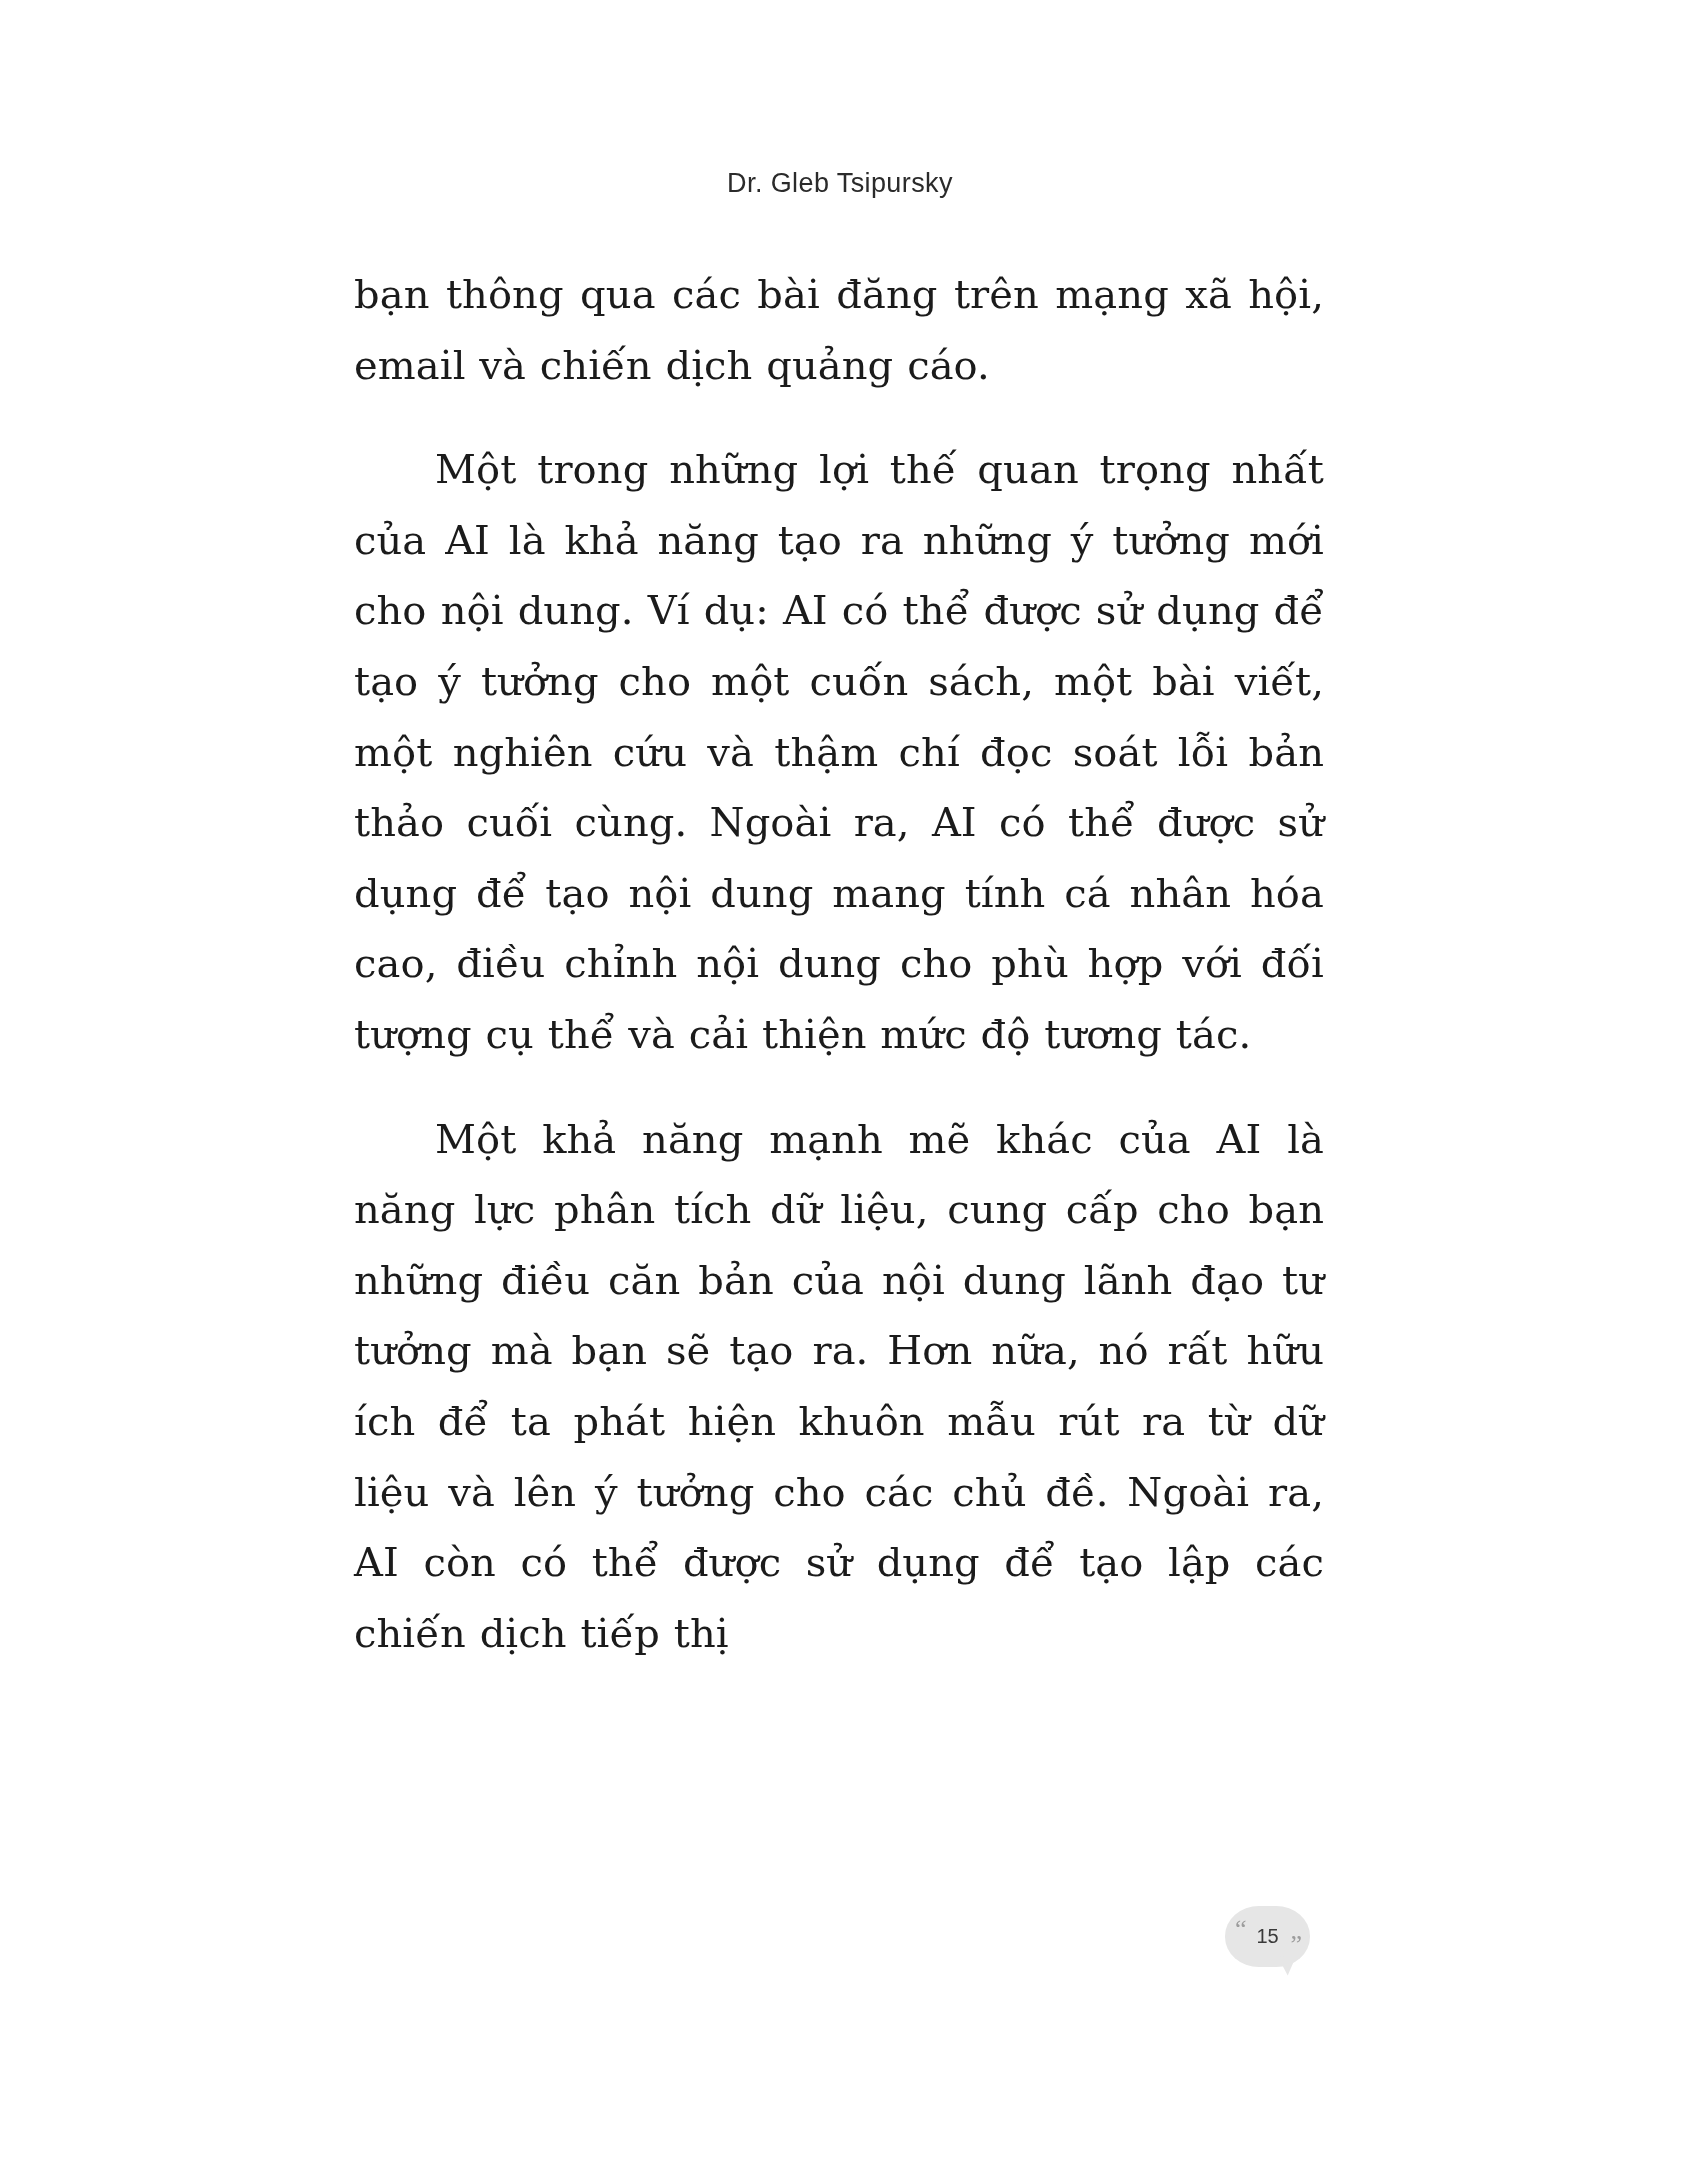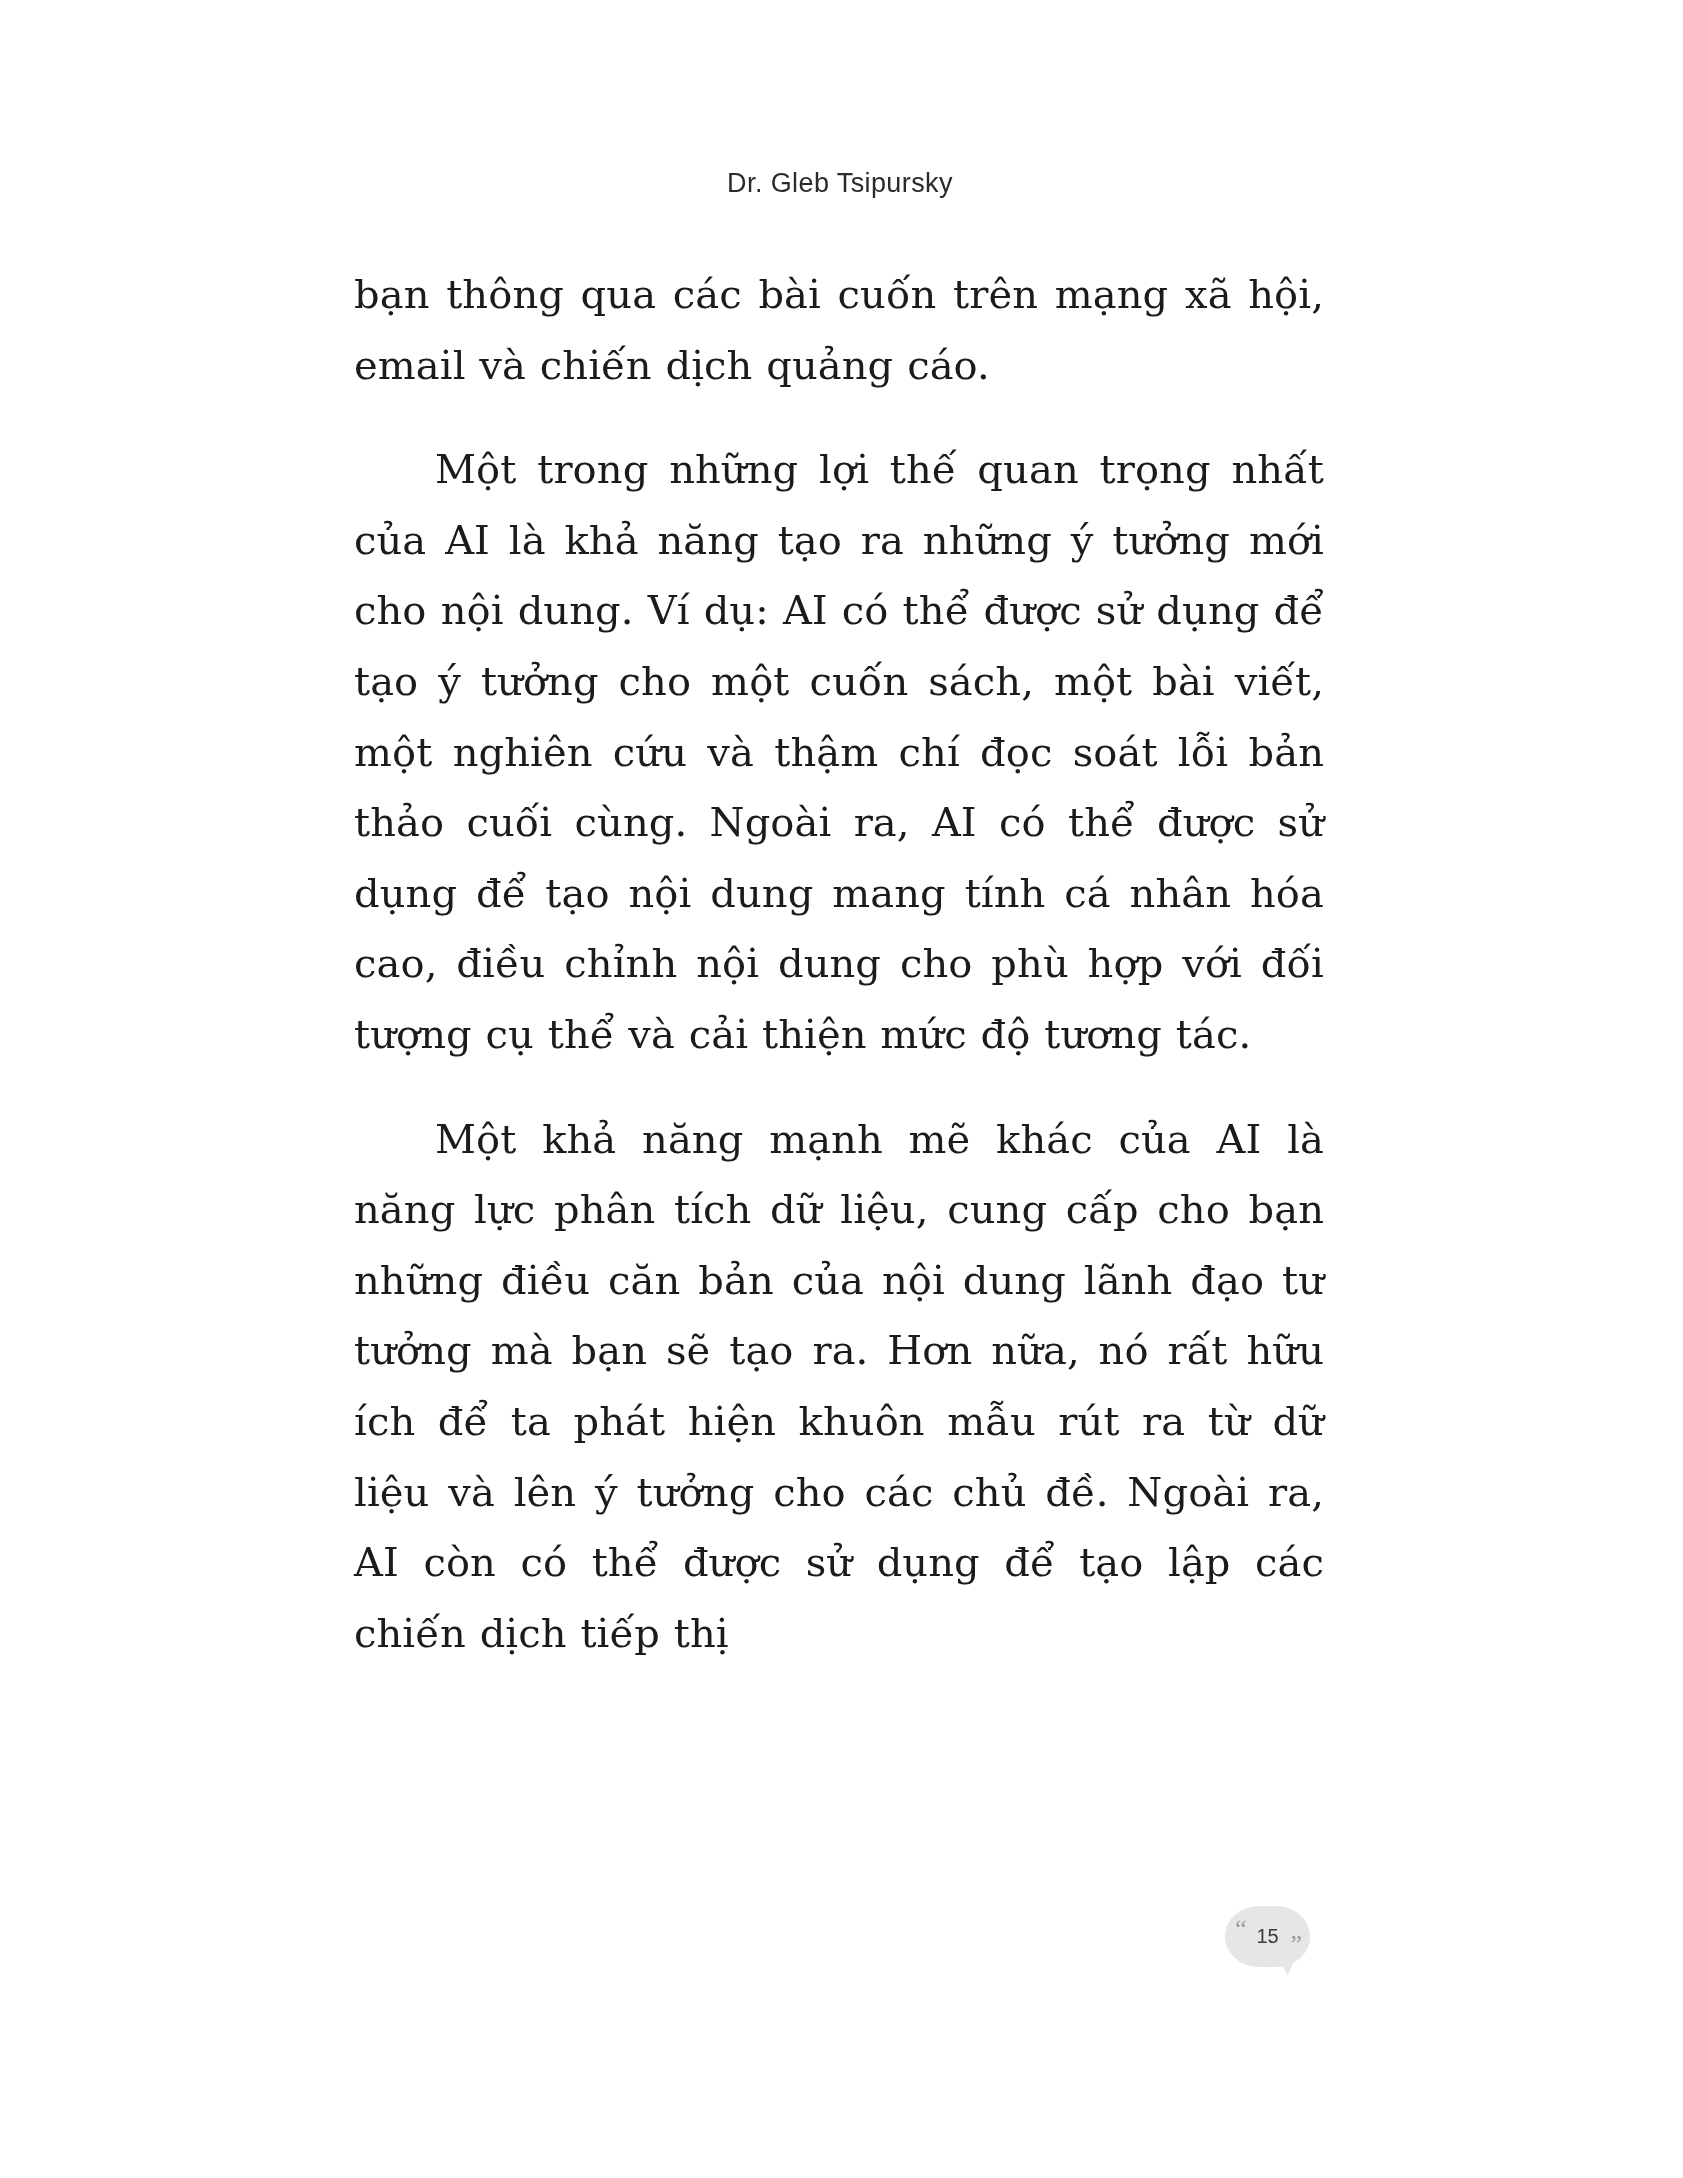--- a/index.html
+++ b/index.html
@@ -125,21 +125,21 @@
 </head>
 <body>
 
 <div class="page">
 
   <div class="running-head">
     <span class="author">Dr. Gleb Tsipursky</span>
   </div>
 
   <div class="text-block">
-    <p class="para">bạn thông qua các bài cuốn trên mạng xã hội, email và chiến dịch quảng cáo.</p>
+    <p class="para">bạn thông qua các bài đăng trên mạng xã hội, email và chiến dịch quảng cáo.</p>
     <p class="para indent">Một trong những lợi thế quan trọng nhất của AI là khả năng tạo ra những ý tưởng mới cho nội dung. Ví dụ: AI có thể được sử dụng để tạo ý tưởng cho một cuốn sách, một bài viết, một nghiên cứu và thậm chí đọc soát lỗi bản thảo cuối cùng. Ngoài ra, AI có thể được sử dụng để tạo nội dung mang tính cá nhân hóa cao, điều chỉnh nội dung cho phù hợp với đối tượng cụ thể và cải thiện mức độ tương tác.</p>
     <p class="para indent last">Một khả năng mạnh mẽ khác của AI là năng lực phân tích dữ liệu, cung cấp cho bạn những điều căn bản của nội dung lãnh đạo tư tưởng mà bạn sẽ tạo ra. Hơn nữa, nó rất hữu ích để ta phát hiện khuôn mẫu rút ra từ dữ liệu và lên ý tưởng cho các chủ đề. Ngoài ra, AI còn có thể được sử dụng để tạo lập các chiến dịch tiếp thị</p>
   </div>
 
   <div class="folio">
     <div class="bubble"></div>
     <div class="tail"></div>
     <span class="quote-left">“</span>
     <span class="quote-right">”</span>
     <div class="num">15</div>

